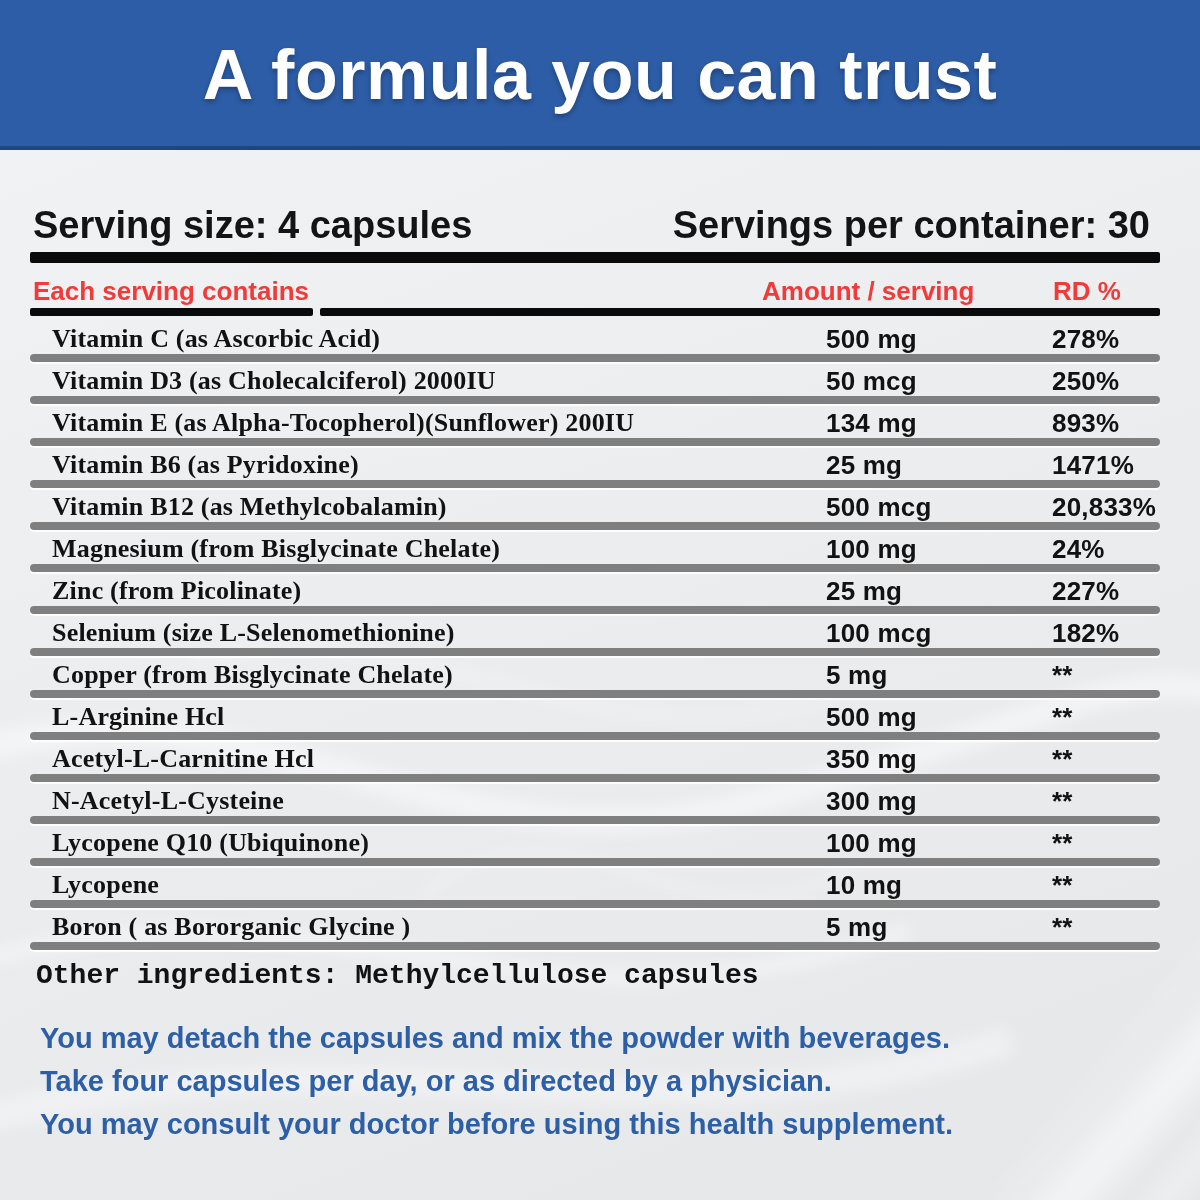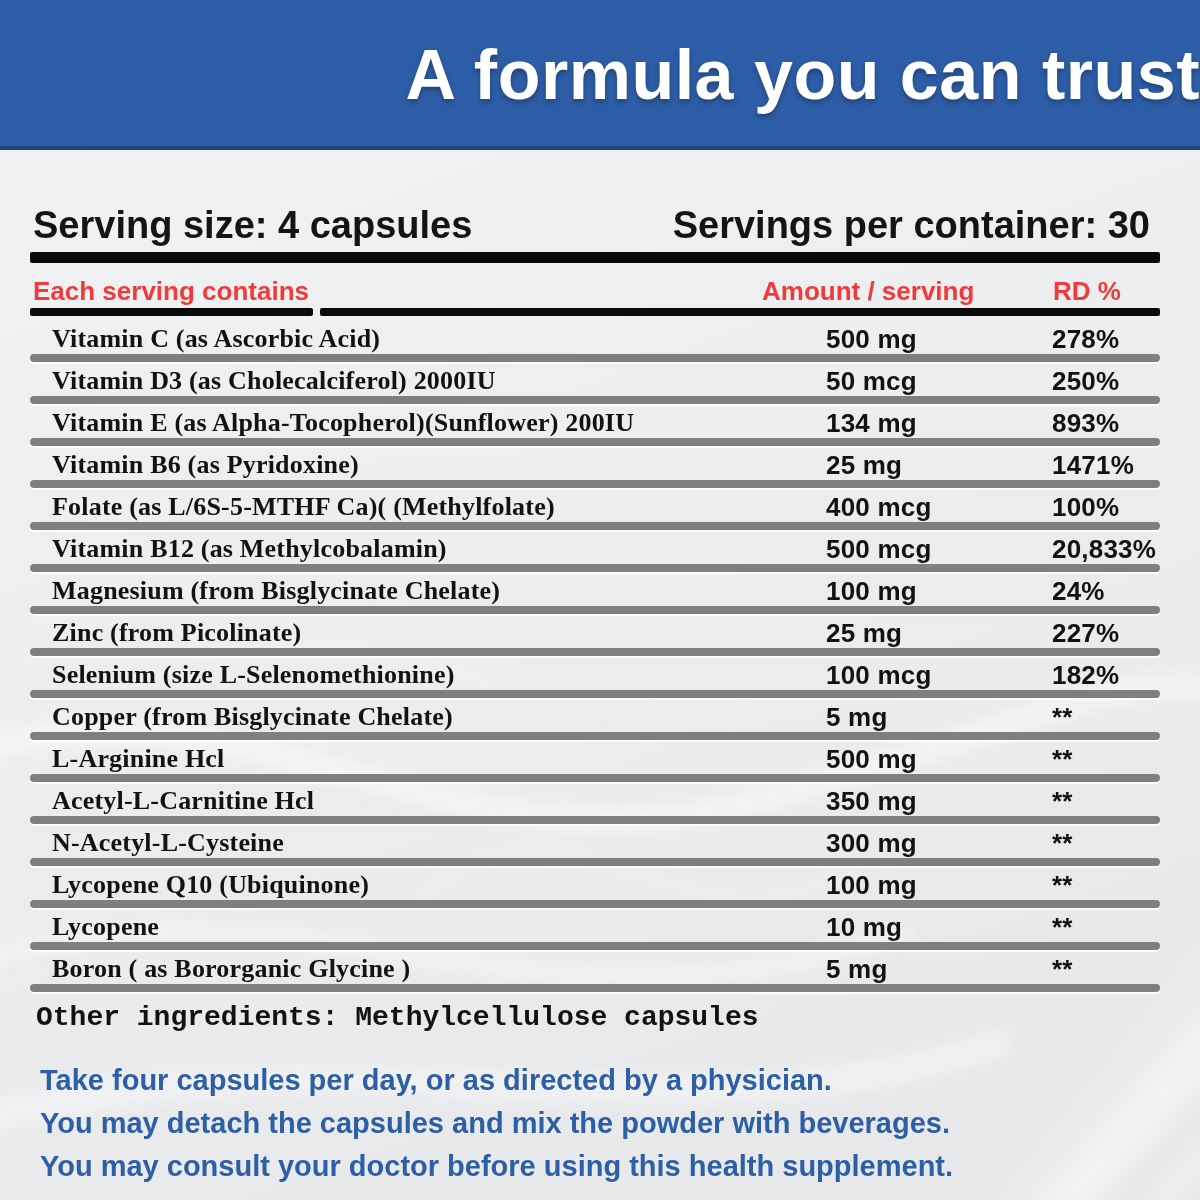--- a/index.html
+++ b/index.html
@@ -11,21 +11,21 @@
   }
 
   
   .smoke { position:absolute; left:0; top:0; width:1200px; height:1200px; z-index:1; pointer-events:none; }
 
   
   .banner {
     position:absolute; left:0; top:0; right:0; height:150px; z-index:2;
     background:#2d5da6;
     box-shadow: inset 0 -4px 0 rgba(18,42,84,0.45);
-    display:flex; align-items:center; justify-content:flex-end;
+    display:flex; align-items:center; justify-content:center;
   }
   .banner h1 {
     margin:0; color:#ffffff; font-size:70px; font-weight:700; letter-spacing:0.5px;
     text-shadow:0 3px 5px rgba(0,0,0,0.28);
   }
 
   .content { position:absolute; left:30px; top:150px; width:1130px; z-index:2; color:#131313; }
 
   .serving-row {
     display:flex; justify-content:space-between;
@@ -137,26 +137,20 @@
     <span class="cell c-rd">893%</span>
     <div class="divider"></div>
   </div>
         <div class="trow">
     <span class="cell c-name">Vitamin B6 (as Pyridoxine)</span>
     <span class="cell c-amount">25 mg</span>
     <span class="cell c-rd">1471%</span>
     <div class="divider"></div>
   </div>
         <div class="trow">
-    <span class="cell c-name">Folate (as L/6S-5-MTHF Ca)( (Methylfolate)</span>
-    <span class="cell c-amount">400 mcg</span>
-    <span class="cell c-rd">100%</span>
-    <div class="divider"></div>
-  </div>
-        <div class="trow">
     <span class="cell c-name">Vitamin B12 (as Methylcobalamin)</span>
     <span class="cell c-amount">500 mcg</span>
     <span class="cell c-rd">20,833%</span>
     <div class="divider"></div>
   </div>
         <div class="trow">
     <span class="cell c-name">Magnesium (from Bisglycinate Chelate)</span>
     <span class="cell c-amount">100 mg</span>
     <span class="cell c-rd">24%</span>
     <div class="divider"></div>
@@ -213,19 +207,19 @@
     <span class="cell c-name">Boron ( as Bororganic Glycine )</span>
     <span class="cell c-amount">5 mg</span>
     <span class="cell c-rd">**</span>
     <div class="divider"></div>
   </div>
       </div>
 
     <div class="other">Other ingredients: Methylcellulose capsules</div>
 
     <div class="instructions" id="instructions">
+        <div class="ins-line">You may detach the capsules and mix the powder with beverages.</div>
         <div class="ins-line">Take four capsules per day, or as directed by a physician.</div>
-        <div class="ins-line">You may detach the capsules and mix the powder with beverages.</div>
         <div class="ins-line">You may consult your doctor before using this health supplement.</div>
       </div>
 
   </main>
 </div>
 
 </body></html>

